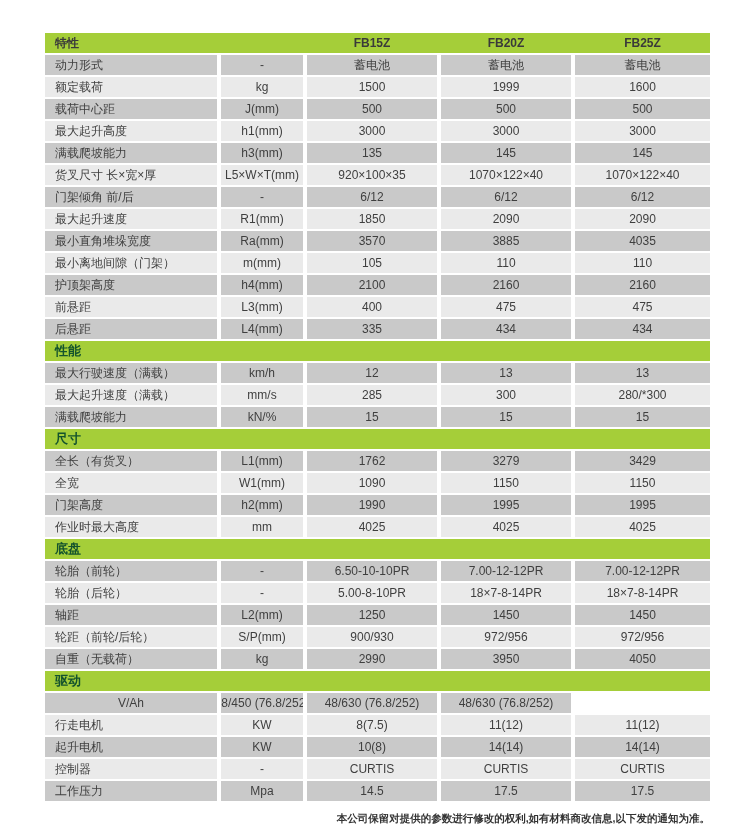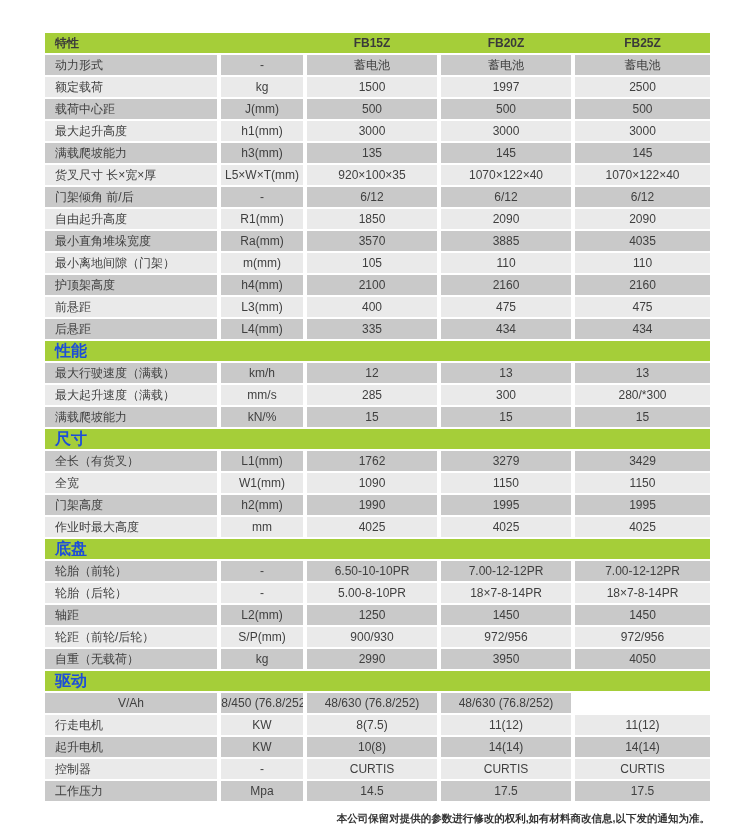--- a/index.html
+++ b/index.html
@@ -34,21 +34,21 @@
   .row.light .cell{background:var(--row-light);}
   .header-row{
     background:var(--green);
   }
   .header-row .cell{background:transparent;font-weight:bold;color:#3a3a3a;}
   .section-row{
     background:var(--green);
     height:20px;margin-bottom:2px;
     display:flex;align-items:center;
     padding-left:10px;
-    font-size:16px;font-weight:bold;color:#1d4ed8;
+    font-size:13px;font-weight:bold;color:#14532d;
   }
   .footer-note{
     position:absolute;
     right:41px;top:812px;
     font-size:10.5px;font-weight:bold;color:#333333;
     white-space:nowrap;
     margin-left:36px;
   }
 </style>
 </head>
@@ -67,22 +67,22 @@
         <div class="cell label">动力形式</div>
         <div class="cell">-</div>
         <div class="cell">蓄电池</div>
         <div class="cell">蓄电池</div>
         <div class="cell">蓄电池</div>
       </div>
       <div class="row light">
         <div class="cell label">额定载荷</div>
         <div class="cell">kg</div>
         <div class="cell">1500</div>
-        <div class="cell">1997</div>
-        <div class="cell">2500</div>
+        <div class="cell">1999</div>
+        <div class="cell">1600</div>
       </div>
       <div class="row dark">
         <div class="cell label">载荷中心距</div>
         <div class="cell">J(mm)</div>
         <div class="cell">500</div>
         <div class="cell">500</div>
         <div class="cell">500</div>
       </div>
       <div class="row light">
         <div class="cell label">最大起升高度</div>
@@ -106,21 +106,21 @@
         <div class="cell">1070×122×40</div>
       </div>
       <div class="row dark">
         <div class="cell label">门架倾角 前/后</div>
         <div class="cell">-</div>
         <div class="cell">6/12</div>
         <div class="cell">6/12</div>
         <div class="cell">6/12</div>
       </div>
       <div class="row light">
-        <div class="cell label">自由起升高度</div>
+        <div class="cell label">最大起升速度</div>
         <div class="cell">R1(mm)</div>
         <div class="cell">1850</div>
         <div class="cell">2090</div>
         <div class="cell">2090</div>
       </div>
       <div class="row dark">
         <div class="cell label">最小直角堆垛宽度</div>
         <div class="cell">Ra(mm)</div>
         <div class="cell">3570</div>
         <div class="cell">3885</div>

